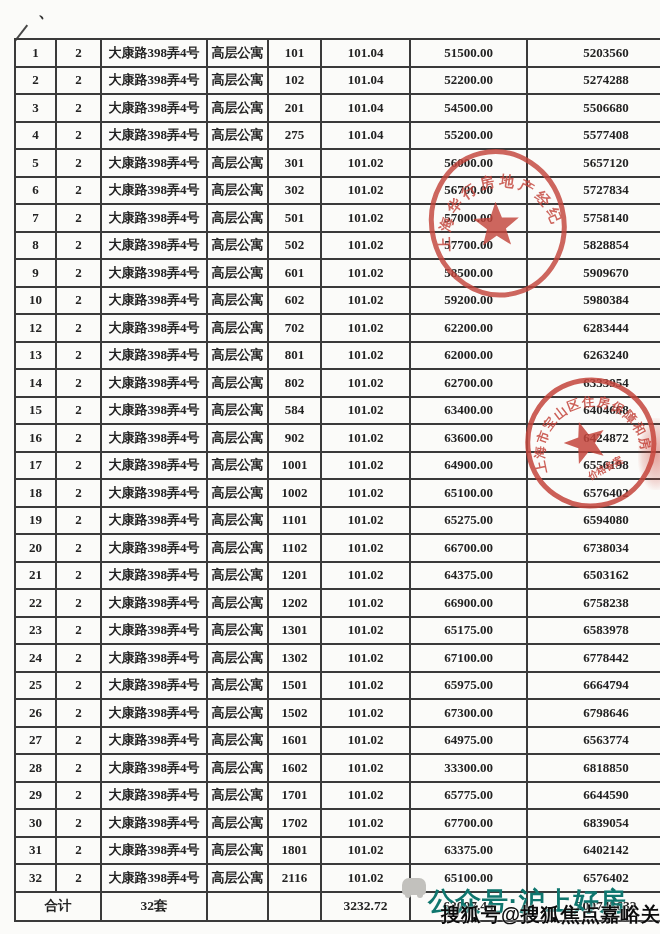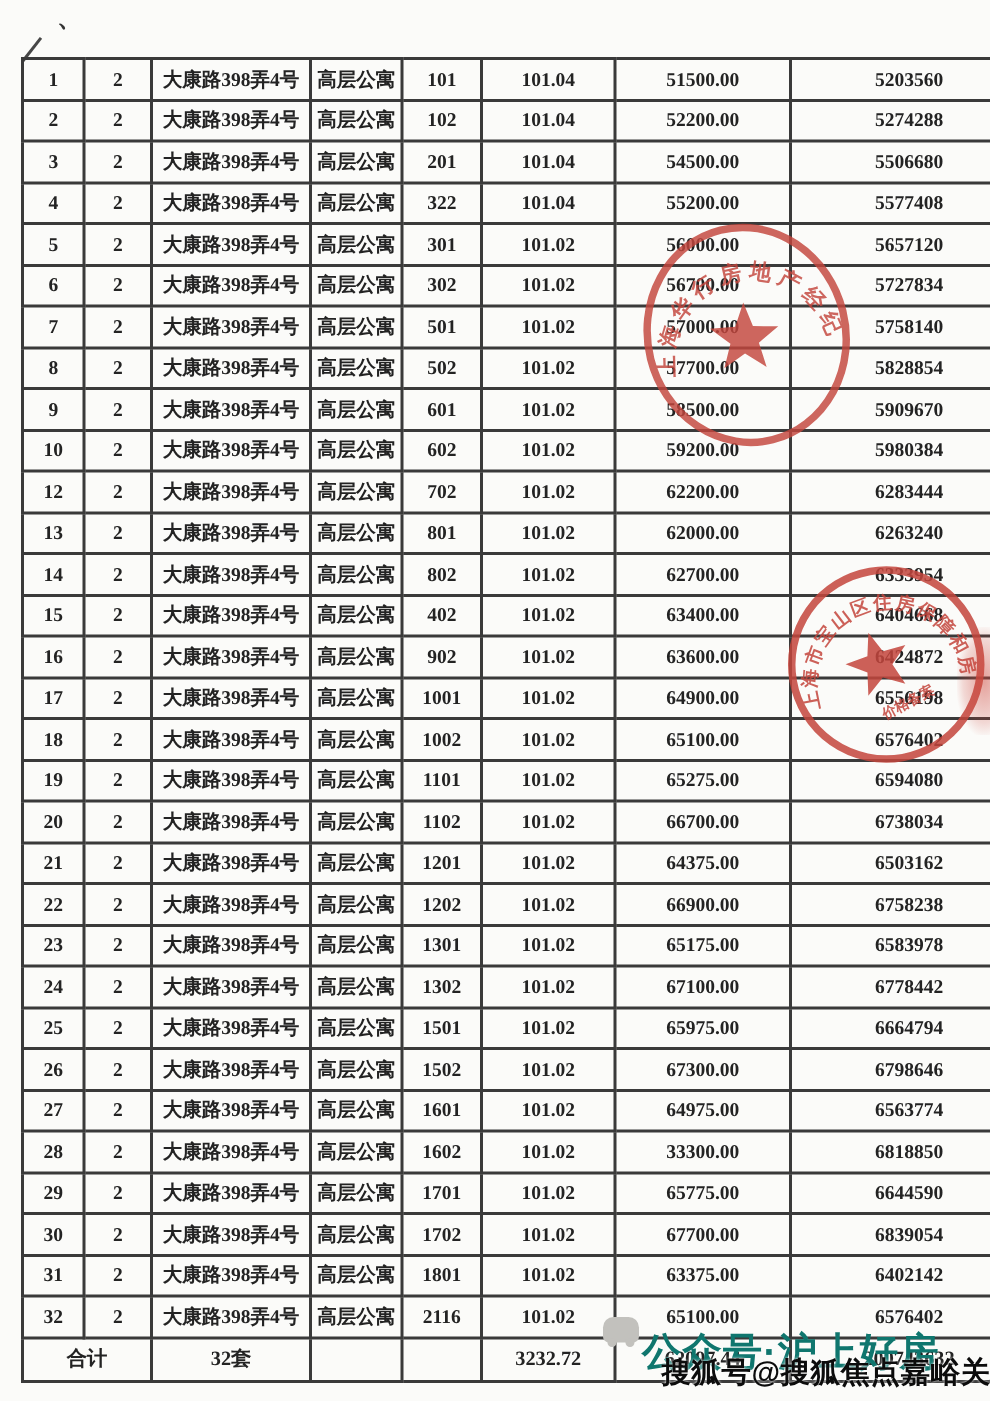--- a/index.html
+++ b/index.html
@@ -92,21 +92,21 @@
         <td class="c4">201</td>
         <td class="c5">101.04</td>
         <td class="c6">54500.00</td>
         <td class="c7">5506680</td>
       </tr>
       <tr>
         <td class="c0">4</td>
         <td class="c1">2</td>
         <td class="c2">大康路398弄4号</td>
         <td class="c3">高层公寓</td>
-        <td class="c4">322</td>
+        <td class="c4">275</td>
         <td class="c5">101.04</td>
         <td class="c6">55200.00</td>
         <td class="c7">5577408</td>
       </tr>
       <tr>
         <td class="c0">5</td>
         <td class="c1">2</td>
         <td class="c2">大康路398弄4号</td>
         <td class="c3">高层公寓</td>
         <td class="c4">301</td>
@@ -192,21 +192,21 @@
         <td class="c4">802</td>
         <td class="c5">101.02</td>
         <td class="c6">62700.00</td>
         <td class="c7">6333954</td>
       </tr>
       <tr>
         <td class="c0">15</td>
         <td class="c1">2</td>
         <td class="c2">大康路398弄4号</td>
         <td class="c3">高层公寓</td>
-        <td class="c4">402</td>
+        <td class="c4">584</td>
         <td class="c5">101.02</td>
         <td class="c6">63400.00</td>
         <td class="c7">6404668</td>
       </tr>
       <tr>
         <td class="c0">16</td>
         <td class="c1">2</td>
         <td class="c2">大康路398弄4号</td>
         <td class="c3">高层公寓</td>
         <td class="c4">902</td>

